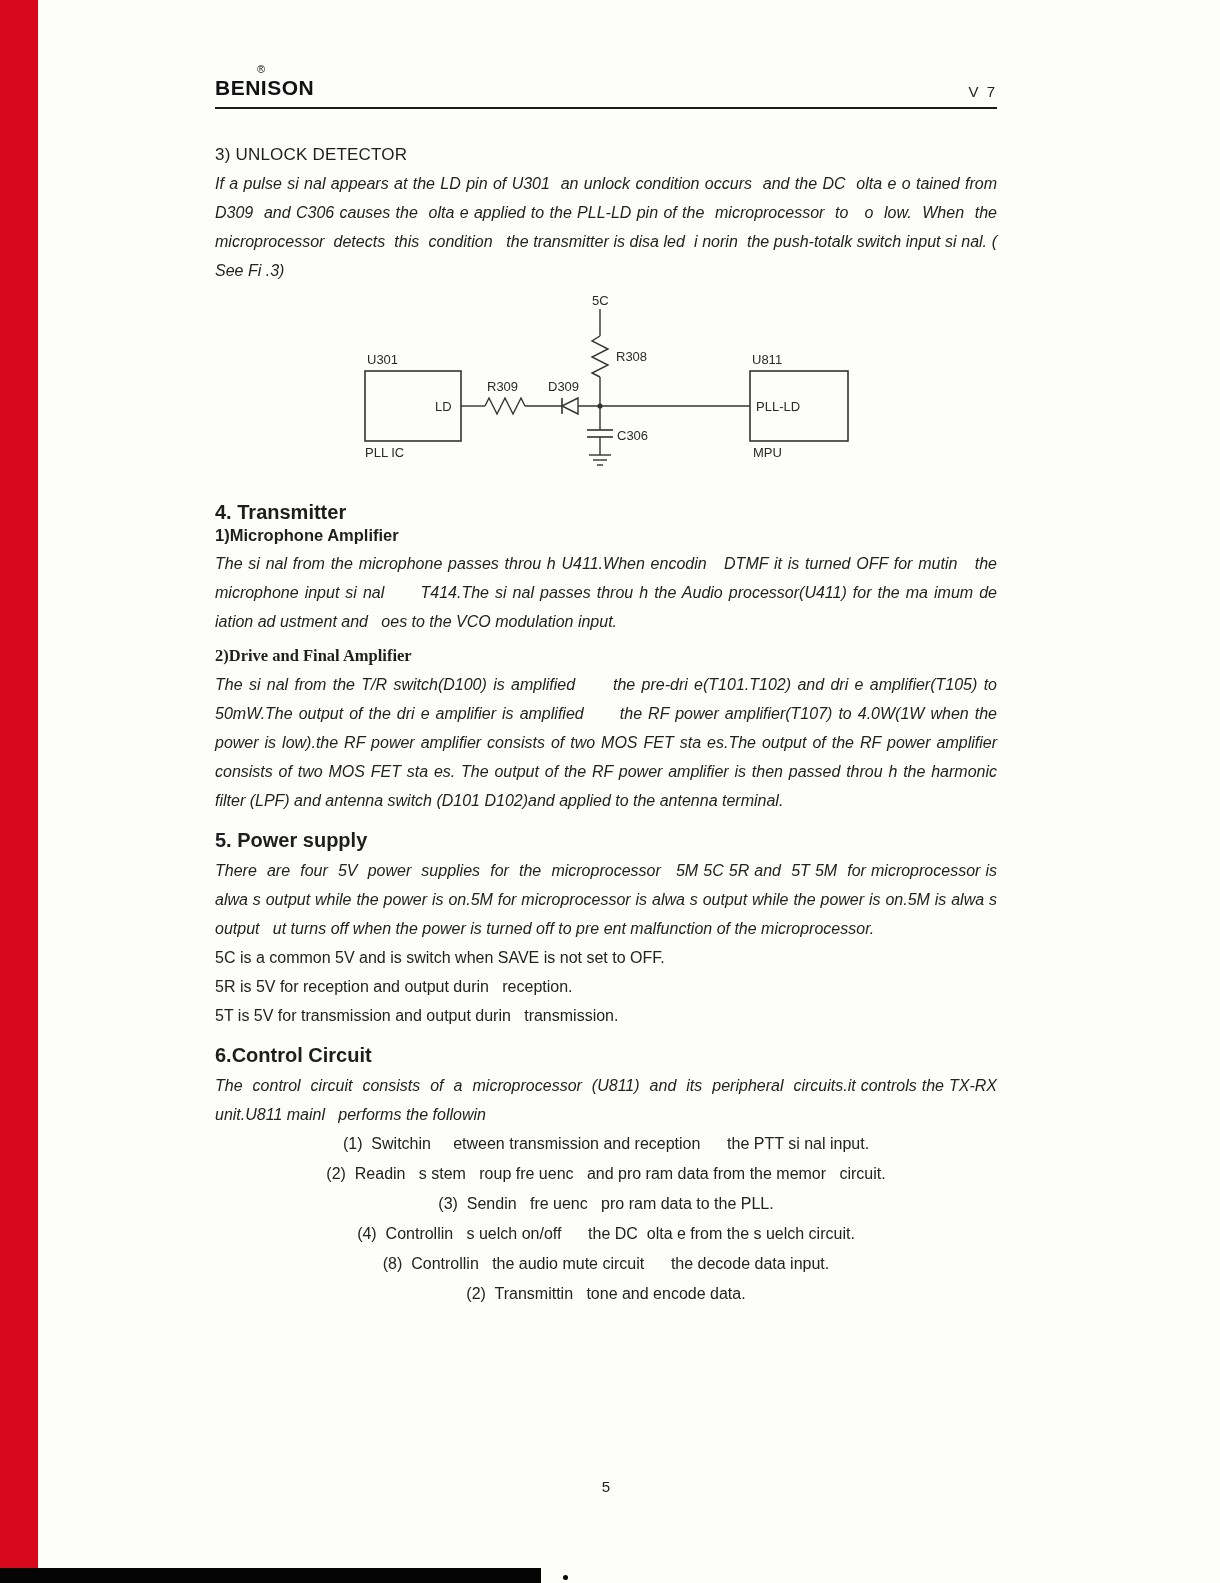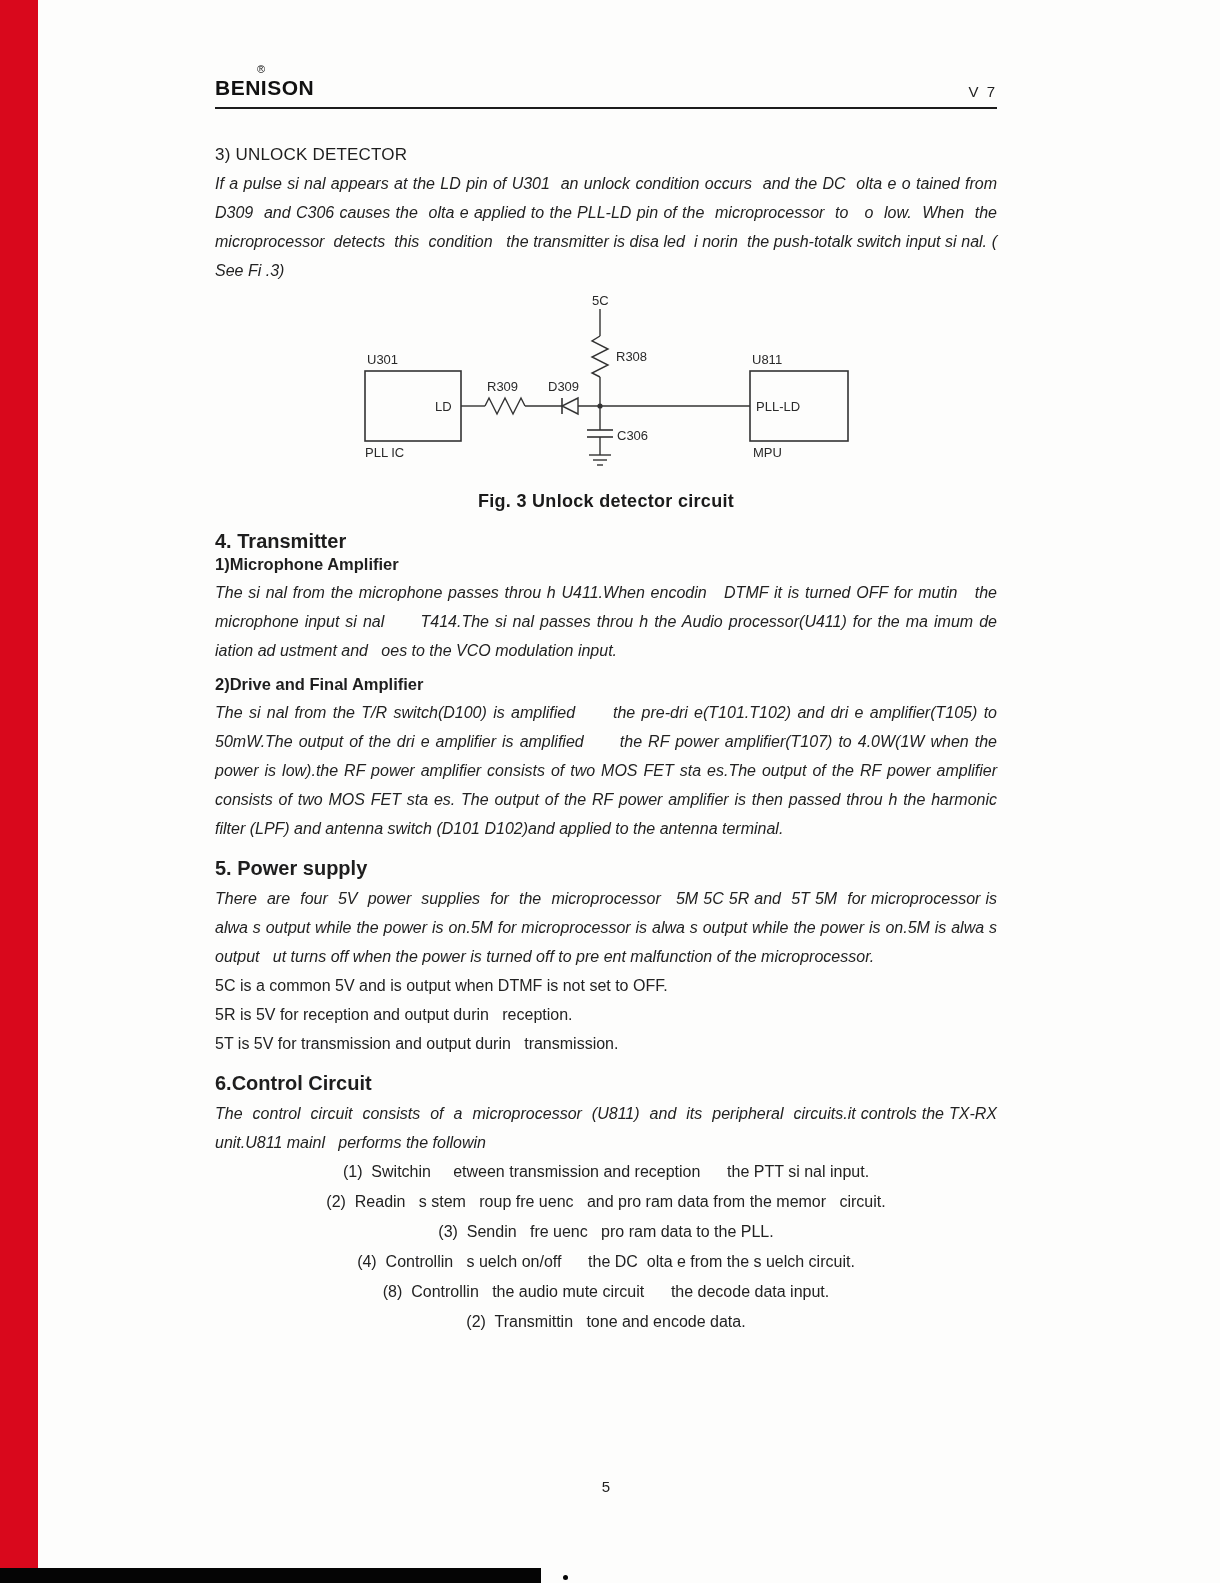--- a/index.html
+++ b/index.html
@@ -189,32 +189,31 @@
         <line x1="385" y1="115" x2="385" y2="139" stroke-width="1.4"></line>
         <line x1="372" y1="139" x2="398" y2="139" stroke-width="1.6"></line>
         <line x1="372" y1="146" x2="398" y2="146" stroke-width="1.6"></line>
         <text class="circ-label" x="402" y="149">C306</text>
         <line x1="385" y1="146" x2="385" y2="164" stroke-width="1.4"></line>
 
         <line x1="374" y1="164" x2="396" y2="164" stroke-width="1.4"></line>
         <line x1="378" y1="169" x2="392" y2="169" stroke-width="1.4"></line>
         <line x1="382" y1="174" x2="388" y2="174" stroke-width="1.4"></line>
       </svg>
-      <div class="fig-caption">Fig. 3  Unlock detector circuit</div>
     </div>
 
     <div class="h-big" style="margin-top:18px;">4. Transmitter</div>
     <div class="h-sub">1)Microphone Amplifier</div>
     <p class="body-text">The si nal from the microphone passes throu h U411.When encodin   DTMF it is turned OFF for mutin   the microphone input si nal      T414.The si nal passes throu h the Audio processor(U411) for the ma imum de iation ad ustment and   oes to the VCO modulation input.</p>
-    <div class="h-sub" style="margin-top:10px;">2)Drive and Final Amplifier</div>
+    <div class="h-sub" style="margin-top:10px;font-family:Liberation Serif, serif;">2)Drive and Final Amplifier</div>
     <p class="body-text">The si nal from the T/R switch(D100) is amplified      the pre-dri e(T101.T102) and dri e amplifier(T105) to 50mW.The output of the dri e amplifier is amplified      the RF power amplifier(T107) to 4.0W(1W when the power is low).the RF power amplifier consists of two MOS FET sta es.The output of the RF power amplifier consists of two MOS FET sta es. The output of the RF power amplifier is then passed throu h the harmonic filter (LPF) and antenna switch (D101 D102)and applied to the antenna terminal.</p>
 
     <div class="h-big">5. Power supply</div>
     <p class="body-text">There  are  four  5V  power  supplies  for  the  microprocessor   5M 5C 5R and  5T 5M  for microprocessor is alwa s output while the power is on.5M for microprocessor is alwa s output while the power is on.5M is alwa s output   ut turns off when the power is turned off to pre ent malfunction of the microprocessor.</p>
-    <div class="plain-line">5C is a common 5V and is output when DTMF is not set to OFF.</div>
+    <div class="plain-line">5C is a common 5V and is switch when SAVE is not set to OFF.</div>
     <div class="plain-line">5R is 5V for reception and output durin   reception.</div>
     <div class="plain-line">5T is 5V for transmission and output durin   transmission.</div>
 
     <div class="h-big">6.Control Circuit</div>
     <p class="body-text">The  control  circuit  consists  of  a  microprocessor  (U811)  and  its  peripheral  circuits.it controls the TX-RX unit.U811 mainl   performs the followin</p>
     <div class="list-item">(1)  Switchin     etween transmission and reception      the PTT si nal input.</div>
     <div class="list-item">(2)  Readin   s stem   roup fre uenc   and pro ram data from the memor   circuit.</div>
     <div class="list-item">(3)  Sendin   fre uenc   pro ram data to the PLL.</div>
     <div class="list-item">(4)  Controllin   s uelch on/off      the DC  olta e from the s uelch circuit.</div>
     <div class="list-item">(8)  Controllin   the audio mute circuit      the decode data input.</div>

